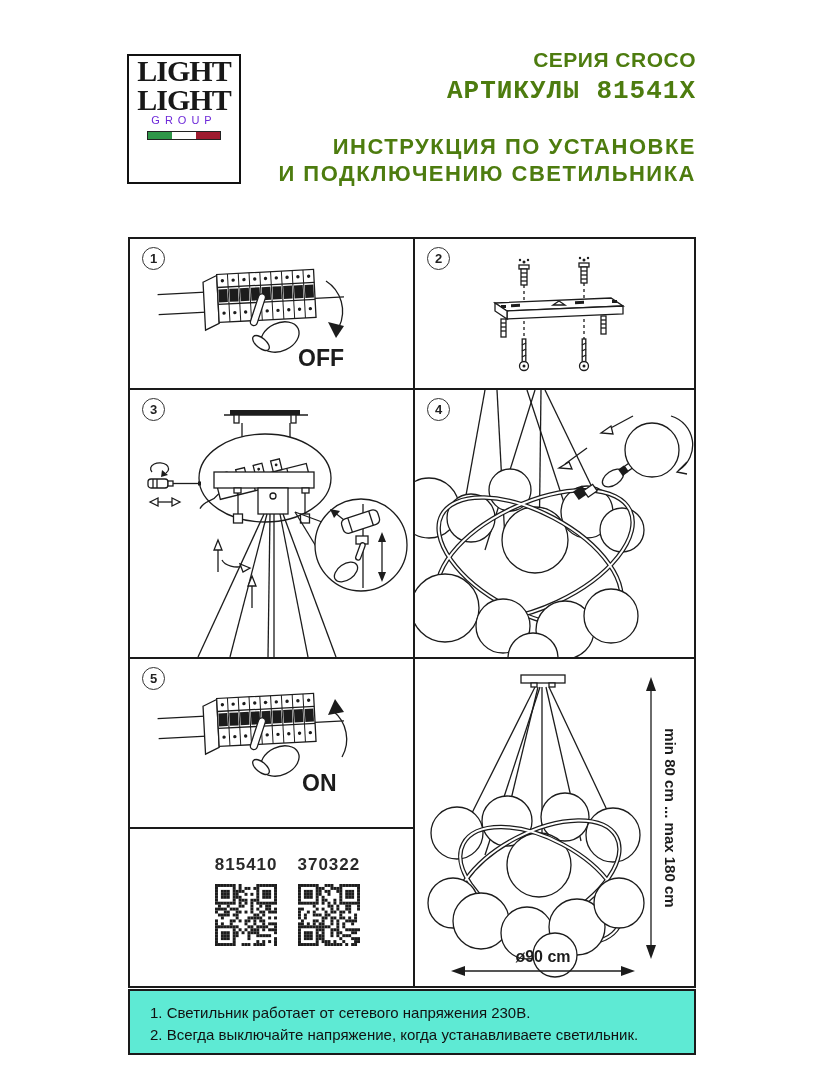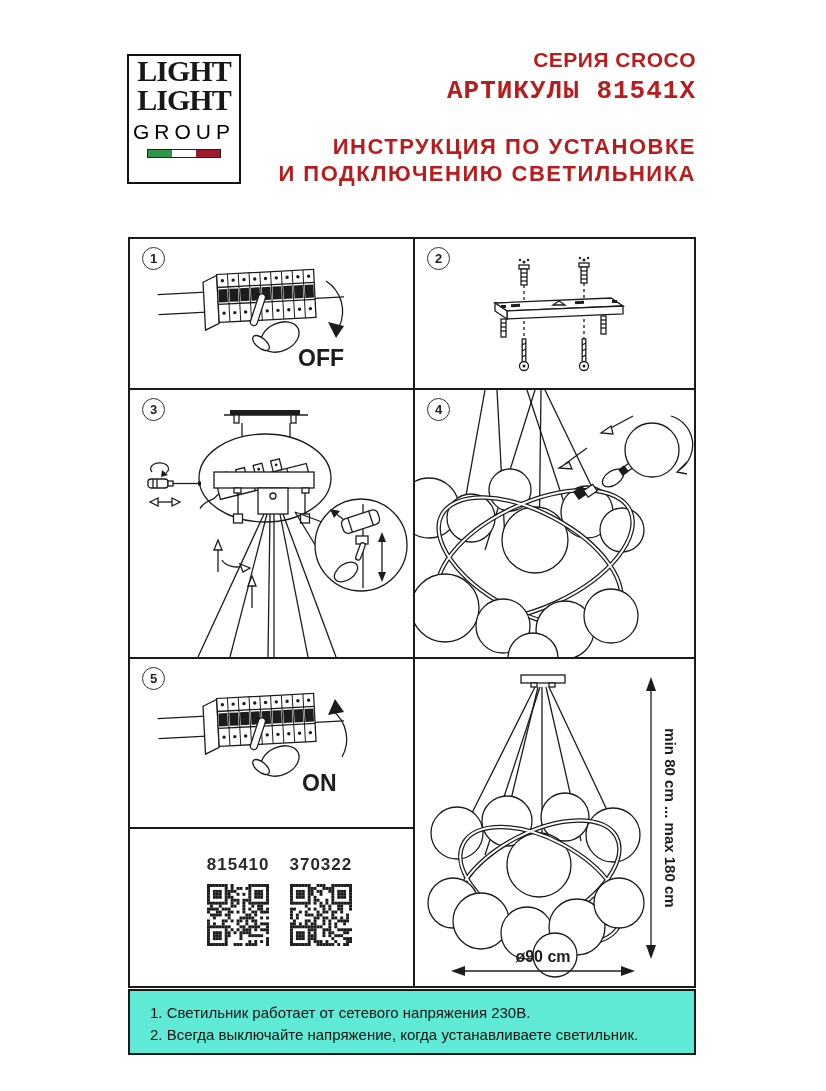--- a/index.html
+++ b/index.html
@@ -6,25 +6,25 @@
   #page{position:relative;width:826px;height:1091px;background:#ffffff;
         font-family:"Liberation Sans",sans-serif;color:#1c1c1c;overflow:hidden;}
 
   
   #logo-box{position:absolute;left:127px;top:54px;width:114px;height:130px;
             border:2px solid #111;box-sizing:border-box;background:#fff;
             display:flex;flex-direction:column;align-items:center;justify-content:flex-start;
             }
   .logo-word{font-family:"Liberation Serif",serif;font-weight:700;font-size:30px;
              line-height:29px;letter-spacing:-1px;color:#181818;}
-  .logo-group{font-size:21px;letter-spacing:5px;margin-top:6px;color:#000000;font-weight:400;}
+  .logo-group{font-size:11px;letter-spacing:5px;color:#6d28d9;font-weight:400;}
   .flag{display:flex;width:74px;height:9px;border:1px solid #222;box-sizing:border-box;margin-top:5px;}
   .flag span{flex:1;height:100%;}
 
-  .title-line{position:absolute;right:130px;text-align:right;font-weight:700;color:#b91c1c;}
+  .title-line{position:absolute;right:130px;text-align:right;font-weight:700;color:#4d7c0f;}
   #t-series{top:48px;font-size:21px;letter-spacing:.5px;}
   #t-articles{top:76px;font-size:26px;letter-spacing:1px;font-family:Liberation Mono, monospace;}
   #t-instr1{top:134px;font-size:22px;letter-spacing:1.5px;}
   #t-instr2{top:161px;font-size:22px;letter-spacing:1.5px;}
   .title-line{white-space:nowrap;}
 
   
   #grid{position:absolute;left:128px;top:237px;width:568px;height:751px;
         border:2px solid #1a1a1a;box-sizing:border-box;background:#fff;}
   .gline{position:absolute;background:#1a1a1a;}
@@ -45,21 +45,21 @@
   .num{position:absolute;left:12px;top:8px;width:23px;height:23px;border:1.5px solid #333;
        border-radius:50%;display:flex;align-items:center;justify-content:center;
        font-size:13px;font-weight:700;color:#222;background:#fff;box-sizing:border-box;}
 
   svg{display:block;}
   .ink{stroke:#1c1c1c;fill:none;stroke-width:1.3;}
   .inkf{stroke:#1c1c1c;fill:#ffffff;stroke-width:1.3;}
   .blk{fill:#1c1c1c;stroke:none;}
 
   
-  #qr-wrap{position:absolute;left:8px;top:26px;width:100%;display:flex;justify-content:center;gap:20px;}
+  #qr-wrap{position:absolute;left:16px;top:26px;width:100%;display:flex;justify-content:center;gap:20px;}
   .qr-col{display:flex;flex-direction:column;align-items:center;}
   .qr-label{font-size:17px;font-weight:700;letter-spacing:1px;color:#2a2a2a;margin-bottom:9px;}
 
   
   #footer-box{position:absolute;left:128px;top:989px;width:568px;height:66px;
               border:2px solid #1a1a1a;box-sizing:border-box;background:#5eead4;
               padding:11px 0 0 20px;font-size:15px;line-height:22px;color:#111;}
 </style>
 </head>
 <body>

